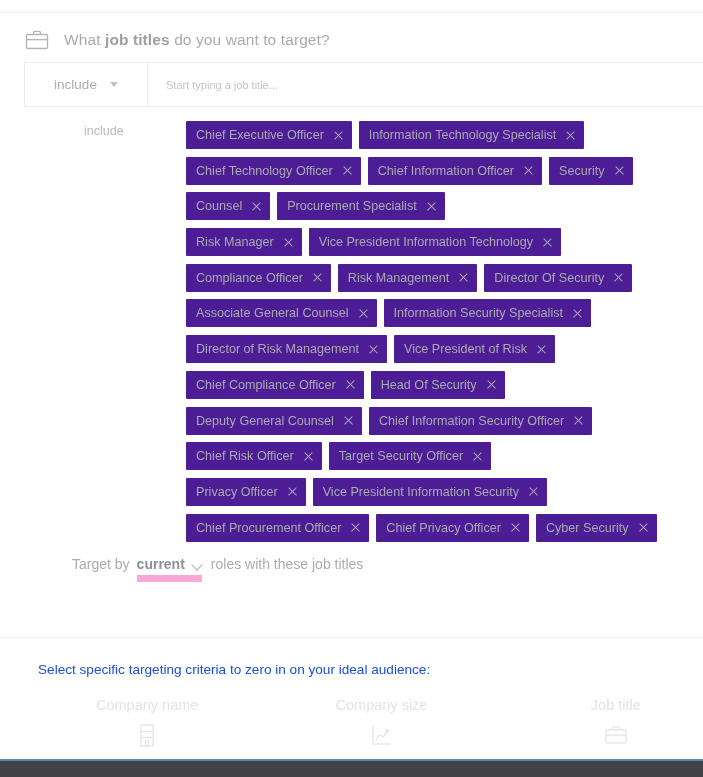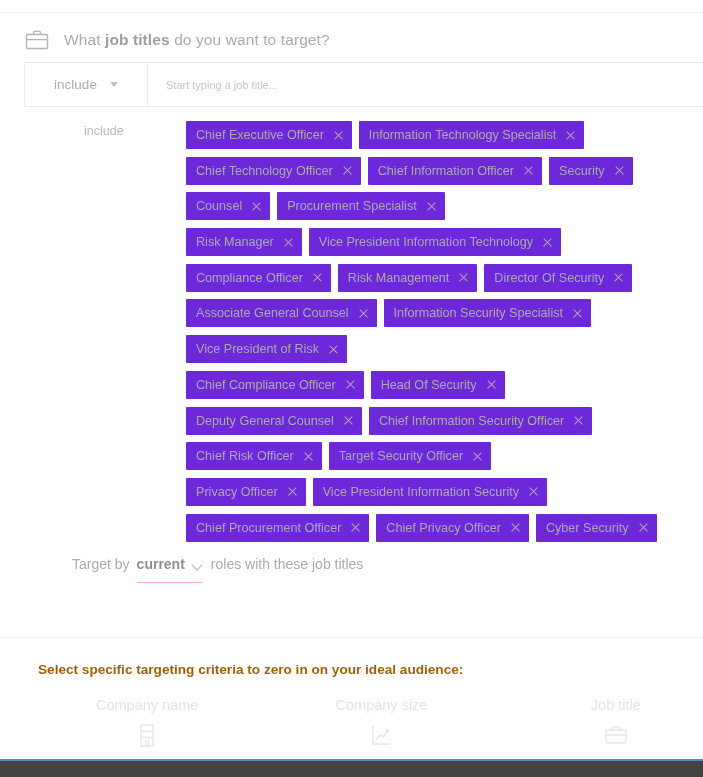--- a/index.html
+++ b/index.html
@@ -112,21 +112,21 @@
     display: flex;
     align-items: flex-start;
     height: 35.7px;
   }
   .tag {
     display: inline-flex;
     align-items: center;
     height: 28px;
     padding: 0 9px 0 10px;
     margin-right: 7px;
-    background: #6d28d9;
+    background: #4c1d95;
     color: #a9abaf;
     font-size: 12.6px;
     white-space: nowrap;
     cursor: default;
     border-radius: 1px;
   }
   .tag .tag-label { color: #a9abaf; }
   .tag .tag-x {
     margin-left: 9px;
     width: 10px; height: 10px;
@@ -154,22 +154,22 @@
     align-items: baseline;
     font-size: 14px;
     color: #a9abaf;
     white-space: nowrap;
   }
   .target-row .t-pre { margin-right: 7px; }
   .target-row .current-select {
     display: inline-flex;
     align-items: center;
     gap: 7px;
-    border-bottom: 1px solid #f9a8d4;
-    padding-bottom: 10px;
+    border-bottom: 7px solid #f9a8d4;
+    padding-bottom: 3px;
     margin-right: 9px;
     cursor: pointer;
     justify-content: center;
   }
   .target-row .current-select .cur {
     font-weight: 700;
     color: #8e9094;
     font-size: 14px;
   }
   .chev {
@@ -191,22 +191,22 @@
   .section-rule {
     position: absolute;
     left: 0; top: 637px;
     width: 703px; height: 1px;
     background: #f1f1f2;
   }
   .criteria-heading {
     position: absolute;
     left: 38px; top: 662px;
     font-size: 13.6px;
-    font-weight: 700;
-    color: #a16207;
+    font-weight: 400;
+    color: #1d4ed8;
   }
   .criteria-row {
     position: absolute;
     left: 0; top: 697px;
     width: 703px;
     display: flex;
     margin-left: 30px;
   }
   .criteria-item {
     flex: 1 1 0;
@@ -334,20 +334,24 @@
         <span class="tag">
           <span class="tag-label">Associate General Counsel</span>
           <span class="tag-x"></span>
         </span>
         <span class="tag">
           <span class="tag-label">Information Security Specialist</span>
           <span class="tag-x"></span>
         </span>
       </div>
       <div class="tag-row">
+        <span class="tag">
+          <span class="tag-label">Director of Risk Management</span>
+          <span class="tag-x"></span>
+        </span>
         <span class="tag">
           <span class="tag-label">Vice President of Risk</span>
           <span class="tag-x"></span>
         </span>
       </div>
       <div class="tag-row">
         <span class="tag">
           <span class="tag-label">Chief Compliance Officer</span>
           <span class="tag-x"></span>
         </span>

